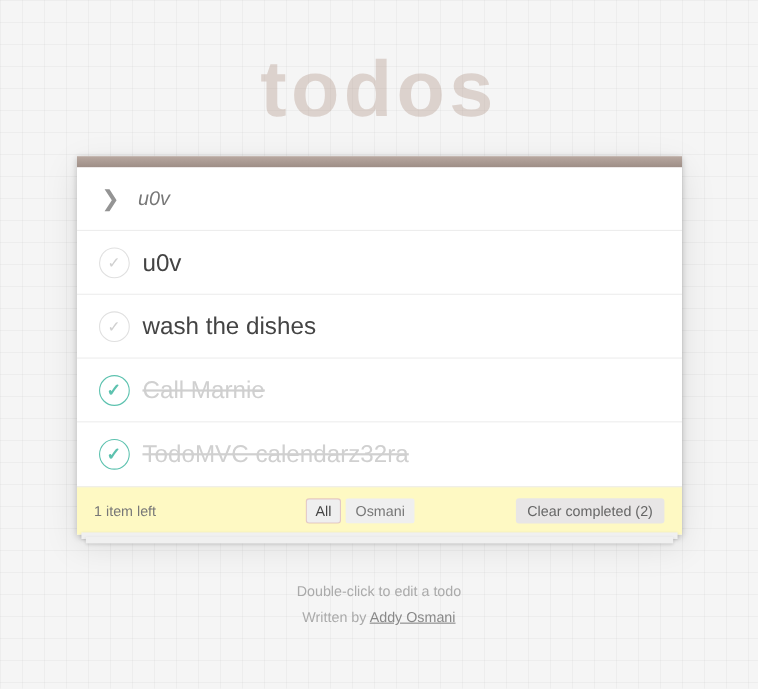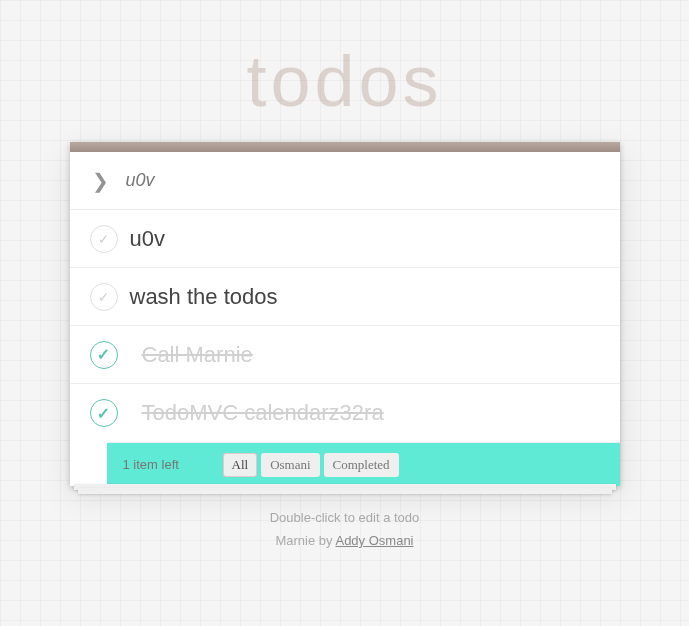--- a/index.html
+++ b/index.html
@@ -13,21 +13,21 @@
       font-family: 'Helvetica Neue', Arial, sans-serif;
       display: flex;
       flex-direction: column;
       align-items: center;
       min-height: 626px;
       padding: 40px 20px 20px;
     }
 
     .app-title {
       font-size: 72px;
-      font-weight: 400;
+      font-weight: 700;
       color: rgba(175, 147, 132, 0.35);
       letter-spacing: 4px;
       margin-bottom: 20px;
       text-align: right;
     }
 
     .todo-container {
       width: 550px;
       background: #fff;
       box-shadow: 0 2px 6px rgba(0,0,0,0.2), 0 10px 30px rgba(0,0,0,0.1);
@@ -148,74 +148,71 @@
     }
 
     .todo-label {
       flex: 1;
       color: #444;
     }
 
     .todo-label.completed {
       text-decoration: line-through;
       color: #d0d0d0;
-      margin-left: 12px;
     }
 
     .todo-footer {
       display: flex;
       align-items: center;
-      justify-content: flex-start;
+      justify-content: space-between;
       padding: 8px 16px;
       font-size: 13px;
       color: #777;
-      background: #5eead4;
+      background: #fef9c3;
       border-top: 1px solid #ededed;
       height: 44px;
-      margin-left: 37px;
     }
 
     .items-left {
       min-width: 100px;
       color: #777;
     }
 
     .filter-tabs {
       display: flex;
       gap: 4px;
     }
 
     .filter-tab {
       padding: 3px 8px;
       border: 1px solid transparent;
       border-radius: 3px;
       cursor: pointer;
       color: #777;
       font-size: 13px;
-      font-family: Liberation Serif, serif;
     }
 
     .filter-tab.active {
       border-color: rgba(175, 47, 47, 0.2);
       color: #444;
     }
 
     .clear-completed-btn {
       background: #e8e6e6;
       border: none;
       border-radius: 3px;
       padding: 4px 10px;
       font-size: 13px;
       color: #666;
       cursor: pointer;
     }
 
     .footer-info {
       text-align: center;
-      margin-top: 20px;
+      margin-top: 40px;
       color: #aaa;
       font-size: 13px;
       line-height: 1.8;
     }
 
     .footer-info a {
       color: #888;
       text-align: center;
     }
 
@@ -243,21 +240,21 @@
     <li class="todo-item">
       <div class="todo-checkbox">
         <div class="checkbox-circle partial"></div>
       </div>
       <span class="todo-label">u0v</span>
     </li>
     <li class="todo-item">
       <div class="todo-checkbox">
         <div class="checkbox-circle partial"></div>
       </div>
-      <span class="todo-label">wash the todos</span>
+      <span class="todo-label">wash the dishes</span>
     </li>
     <li class="todo-item">
       <div class="todo-checkbox">
         <div class="checkbox-circle checked"></div>
       </div>
       <span class="todo-label completed">Call Marnie</span>
     </li>
     <li class="todo-item">
       <div class="todo-checkbox">
         <div class="checkbox-circle checked"></div>
@@ -265,24 +262,24 @@
       <span class="todo-label completed">TodoMVC calendarz32ra</span>
     </li>
   </ul>
 
   <div class="todo-footer">
     <span class="items-left">1 item left</span>
 
     <div class="filter-tabs">
       <button class="filter-tab active">All</button>
       <button class="filter-tab">Osmani</button>
-      <button class="filter-tab">Completed</button>
     </div>
 
+    <button class="clear-completed-btn">Clear completed (2)</button>
   </div>
 </div>
 
 <div class="footer-info">
   <p>Double-click to edit a todo</p>
   <p>
-    <span>Marnie by </span><a href="#">Addy Osmani</a>
+    <span>Written by </span><a href="#">Addy Osmani</a>
   </p>
 </div>
 
 </body></html>

